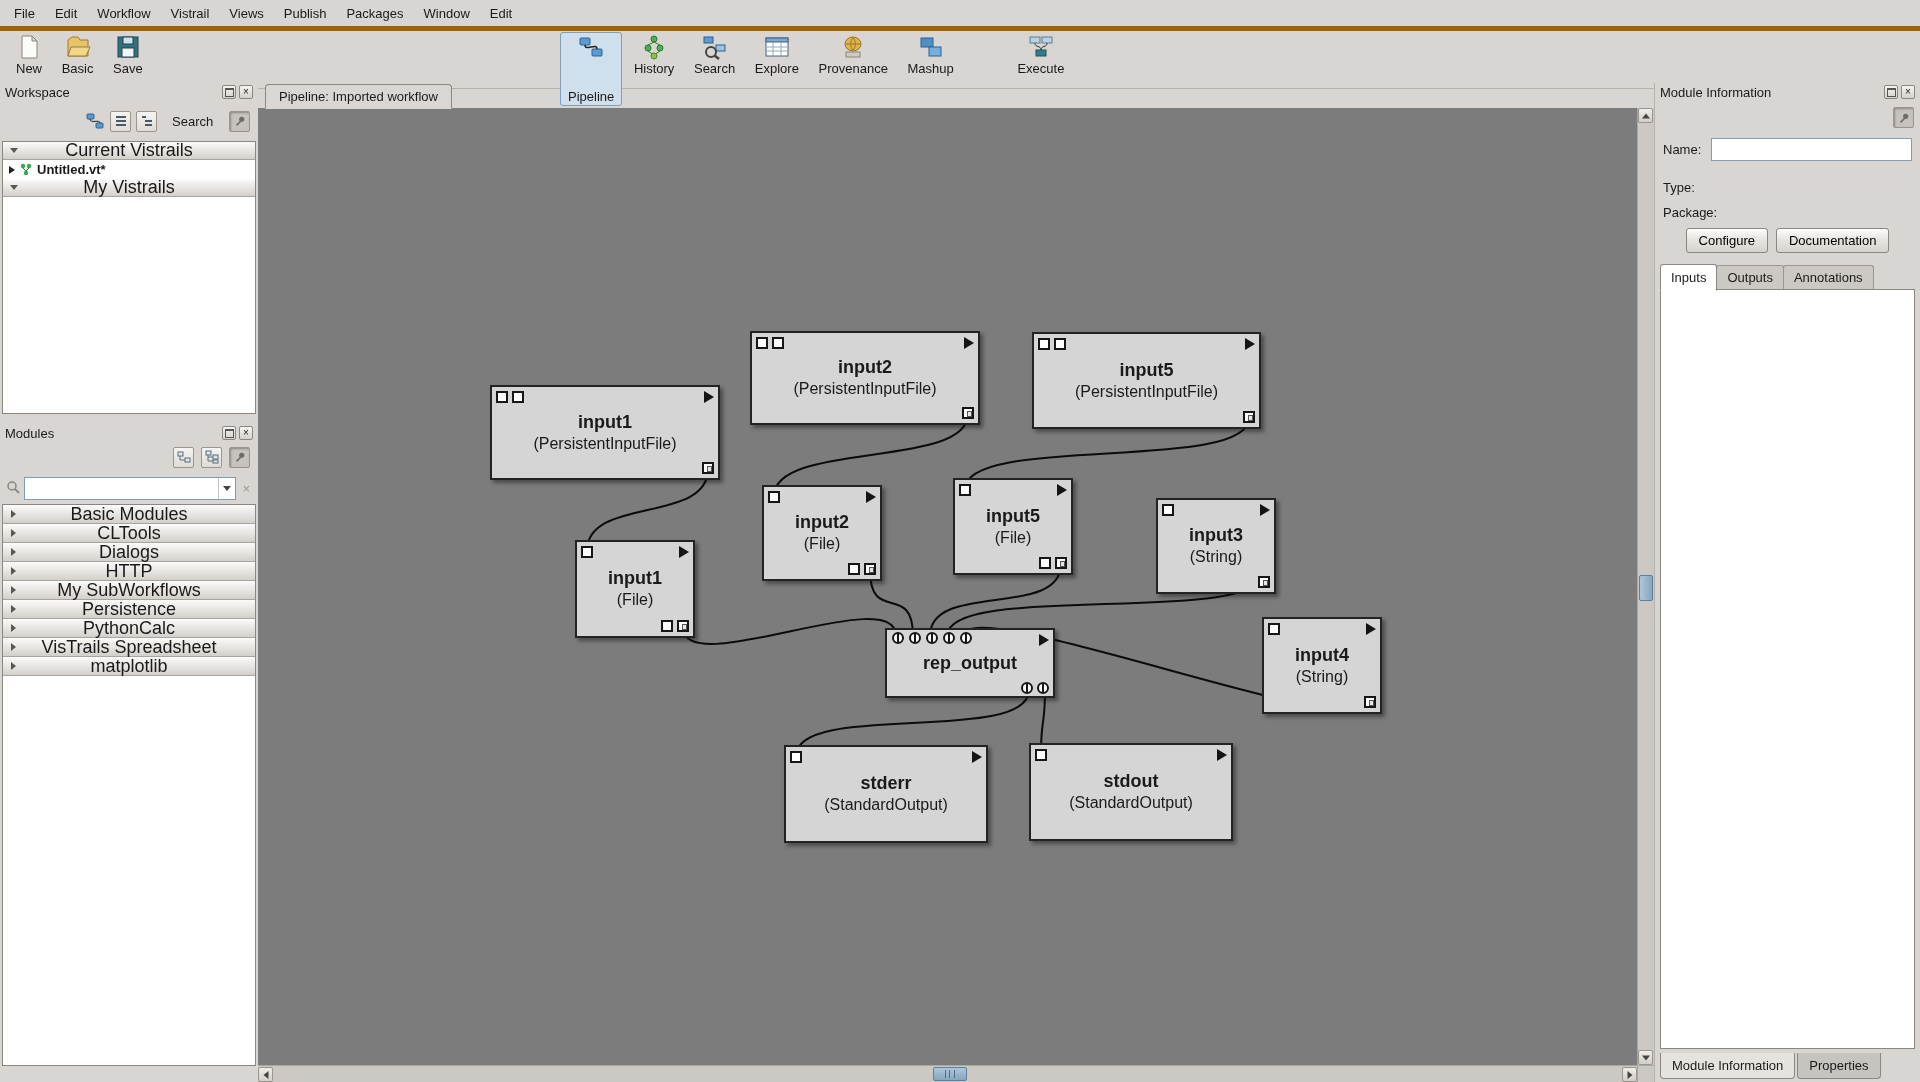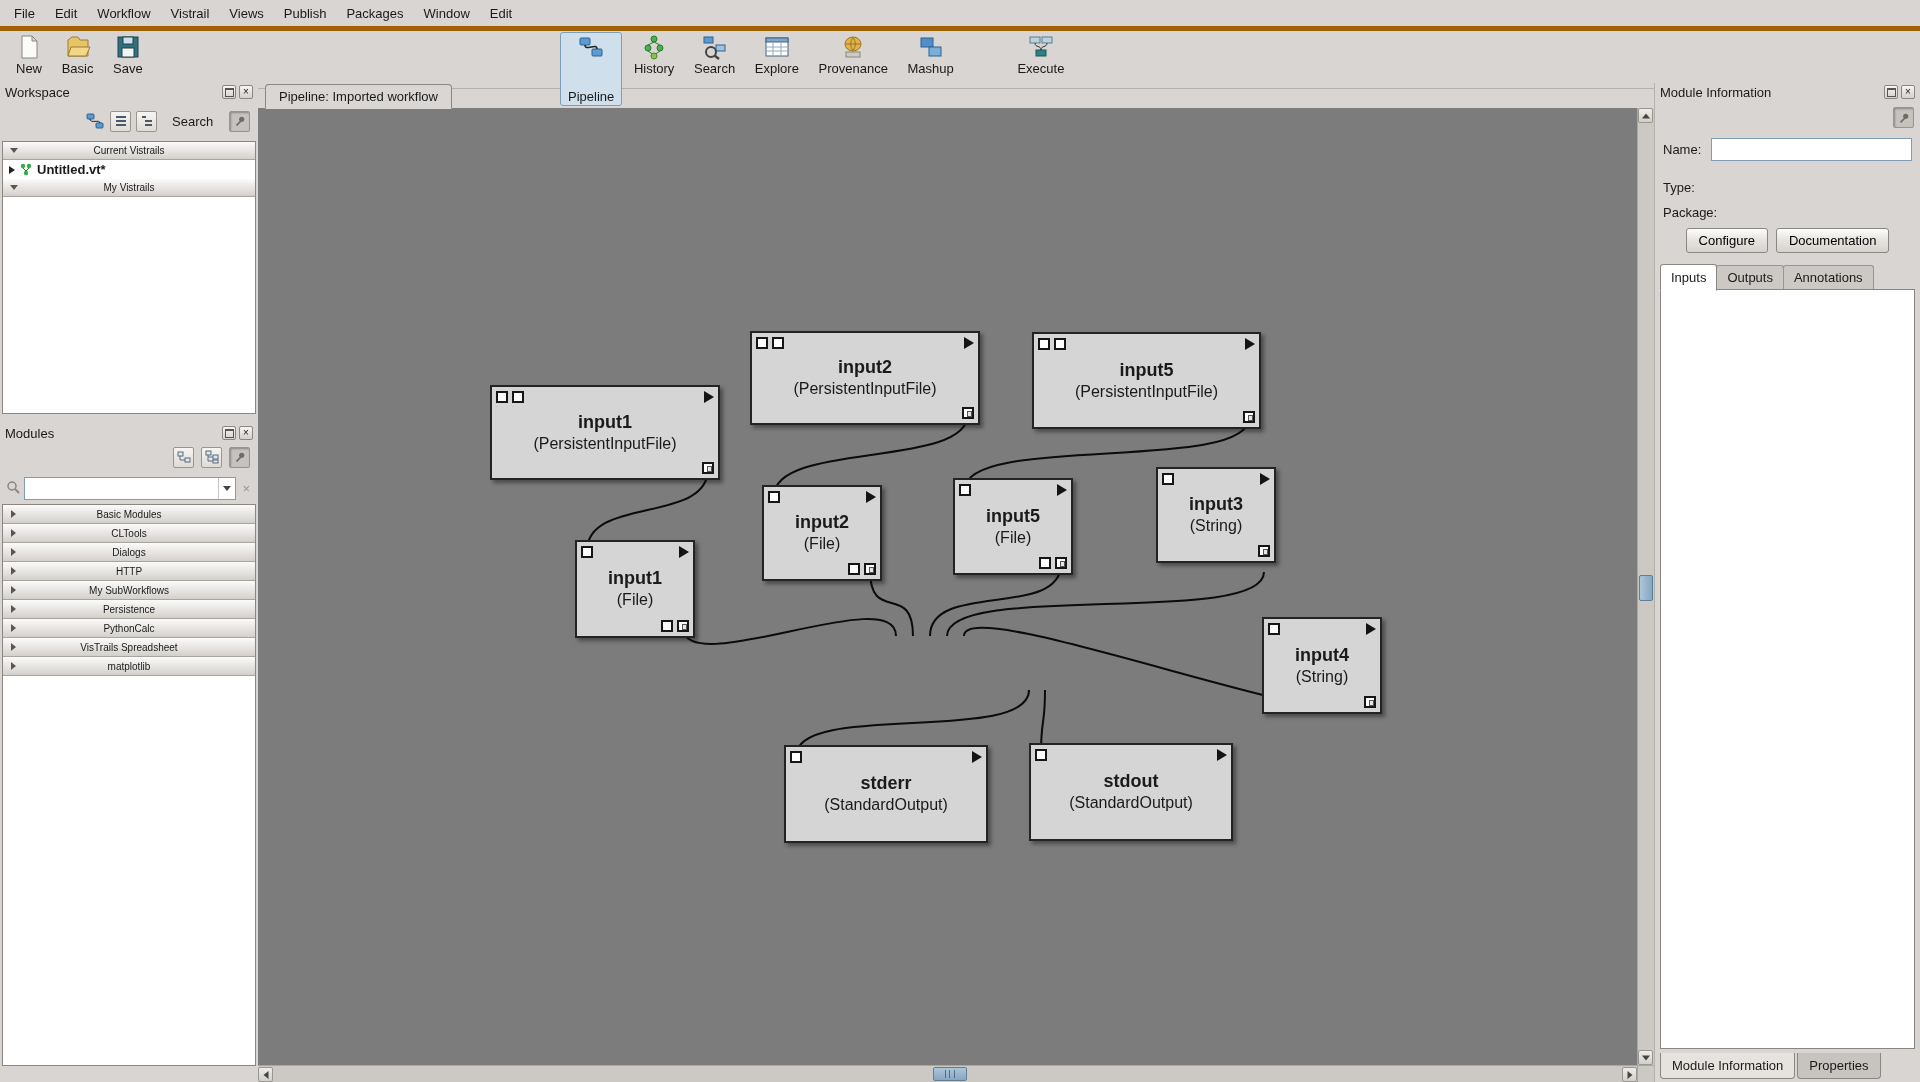--- a/index.html
+++ b/index.html
@@ -32,21 +32,21 @@
   .tool-sm.pressed{background:#c6c2be;box-shadow:inset 1px 1px 2px rgba(0,0,0,.3);}
   .tool-flat{display:inline-flex;align-items:center;justify-content:center;width:21px;height:21px;}
 
   
   .left-col{position:absolute;left:0;top:83px;width:258px;bottom:0;background:#d9d5d2;}
   .ws-toolbar{position:absolute;left:0;top:18px;right:0;height:40px;display:flex;align-items:center;gap:5px;padding-left:84px;box-sizing:border-box;}
   .ws-search-label{margin-left:10px;}
   .ws-toolbar .pin-slot{margin-left:auto;margin-right:8px;}
   .tree-area{position:absolute;left:2px;right:2px;top:58px;height:273px;background:#fff;border:1px solid #8a8680;box-sizing:border-box;overflow:hidden;}
   .accordion-header{position:relative;height:17px;display:flex;align-items:center;justify-content:center;
-    font-size:10px;background:linear-gradient(#fbfbfa,#e6e3e0 55%,#d3d0cc);border-bottom:1px solid #a8a4a0;text-align:right;}
+    font-size:18px;background:linear-gradient(#fbfbfa,#e6e3e0 55%,#d3d0cc);border-bottom:1px solid #a8a4a0;text-align:right;}
   .accordion-header + .accordion-header{border-top:0;}
   .down-arrow{position:absolute;left:7px;top:6px;width:0;height:0;border-left:4px solid transparent;border-right:4px solid transparent;border-top:5px solid #5a5651;}
   .right-arrow{position:absolute;left:8px;top:5px;width:0;height:0;border-top:4px solid transparent;border-bottom:4px solid transparent;border-left:5px solid #5a5651;}
   .tree-item{height:19px;display:flex;align-items:center;gap:4px;padding-left:6px;background:#fff;}
   .expander{width:0;height:0;border-top:4px solid transparent;border-bottom:4px solid transparent;border-left:6px solid #222;}
   .tree-item b{font-size:13px;}
 
   .modules-panel-title{position:absolute;left:0;right:0;top:341px;}
   .mod-toolbar{position:absolute;left:0;right:0;top:359px;height:30px;display:flex;align-items:center;justify-content:flex-end;gap:7px;padding-right:8px;box-sizing:border-box;}
   .mod-search{position:absolute;left:0;right:0;top:391px;height:28px;display:flex;align-items:center;gap:4px;padding:0 6px;box-sizing:border-box;}
@@ -436,21 +436,21 @@
 
       <div class="node" style="left:695px;top:370px;width:120px;height:97px;">
         <span class="pt" style="left:4px;top:4px;"></span>
         <span class="tri"></span>
         <span class="pt" style="right:20px;bottom:4px;"></span>
         <span class="pt doc" style="right:4px;bottom:4px;"></span>
         <div class="nm">input5</div>
         <div class="ty">(File)</div>
       </div>
 
-      <div class="node" style="left:898px;top:359px;width:120px;height:96px;">
+      <div class="node" style="left:898px;top:390px;width:120px;height:96px;">
         <span class="pt" style="left:4px;top:4px;"></span>
         <span class="tri"></span>
         <span class="pt doc" style="right:4px;bottom:4px;"></span>
         <div class="nm">input3</div>
         <div class="ty">(String)</div>
       </div>
 
       <div class="node" style="left:317px;top:432px;width:120px;height:98px;">
         <span class="pt" style="left:4px;top:4px;"></span>
         <span class="tri"></span>
@@ -461,20 +461,31 @@
       </div>
 
       <div class="node" style="left:1004px;top:509px;width:120px;height:97px;">
         <span class="pt" style="left:4px;top:4px;"></span>
         <span class="tri"></span>
         <span class="pt doc" style="right:4px;bottom:4px;"></span>
         <div class="nm">input4</div>
         <div class="ty">(String)</div>
       </div>
 
+      <div class="node" style="left:627px;top:520px;width:170px;height:70px;">
+        <span class="pt rnd" style="left:5px;top:2px;"></span>
+        <span class="pt rnd" style="left:22px;top:2px;"></span>
+        <span class="pt rnd" style="left:39px;top:2px;"></span>
+        <span class="pt rnd" style="left:56px;top:2px;"></span>
+        <span class="pt rnd" style="left:73px;top:2px;"></span>
+        <span class="tri"></span>
+        <span class="pt rnd" style="right:20px;bottom:2px;"></span>
+        <span class="pt rnd" style="right:4px;bottom:2px;"></span>
+        <div class="nm">rep_output</div>
+      </div>
 
       <div class="node" style="left:526px;top:637px;width:204px;height:98px;">
         <span class="pt" style="left:4px;top:4px;"></span>
         <span class="tri"></span>
         <div class="nm">stderr</div>
         <div class="ty">(StandardOutput)</div>
       </div>
 
       <div class="node" style="left:771px;top:635px;width:204px;height:98px;">
         <span class="pt" style="left:4px;top:4px;"></span>

